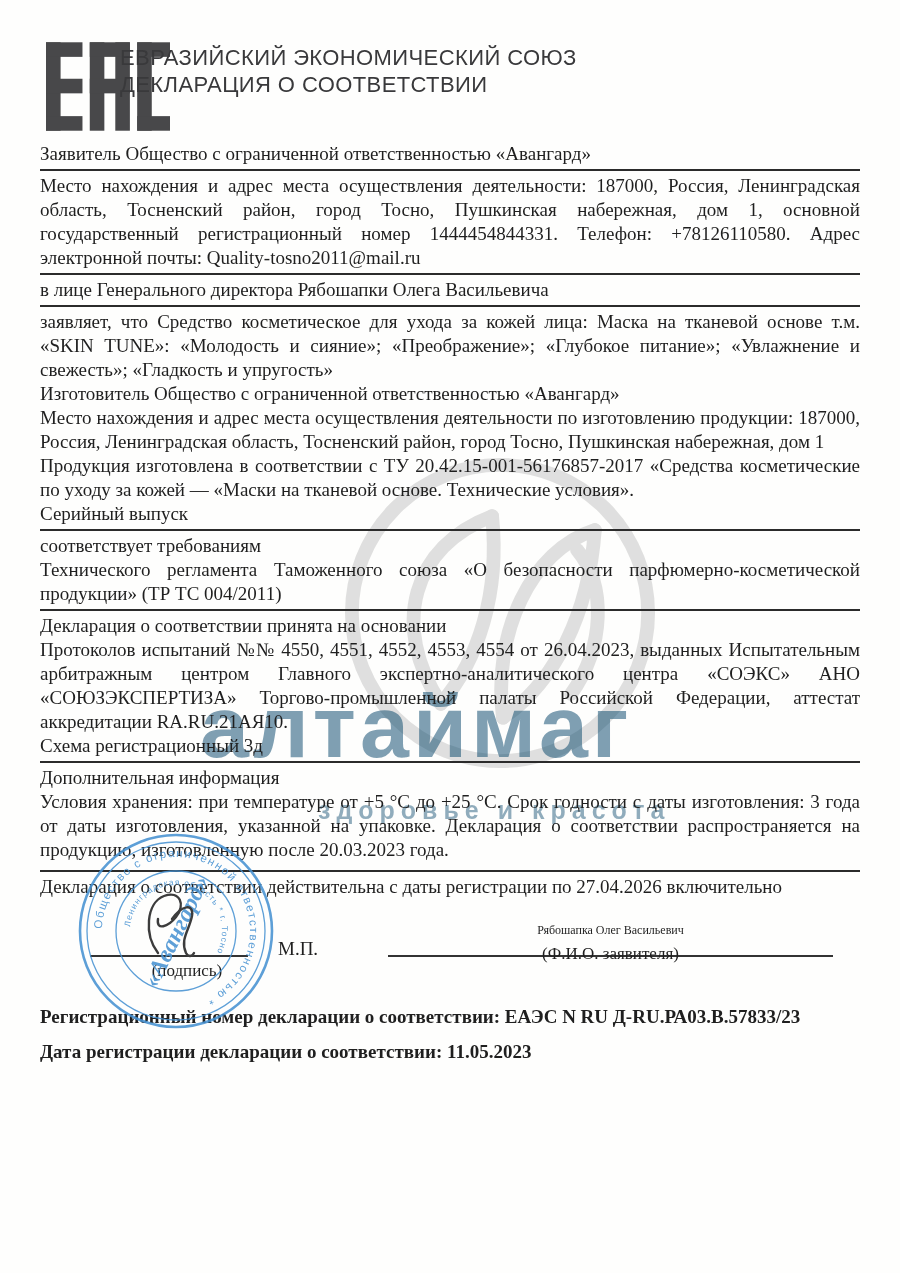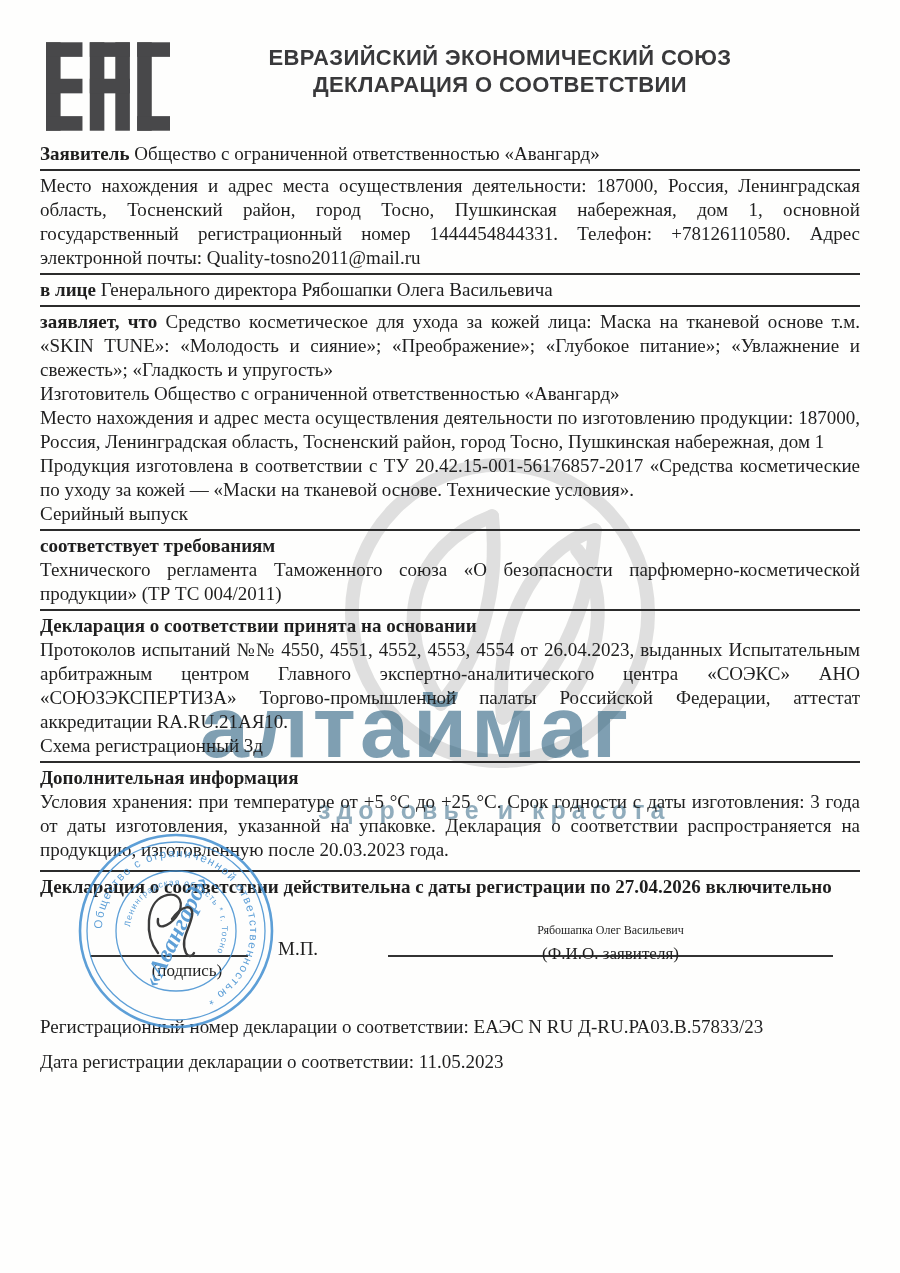--- a/index.html
+++ b/index.html
@@ -1,44 +1,44 @@
 <!DOCTYPE html>
 <html><head>
 <meta charset="utf-8">
 <style>
   html,body{margin:0;padding:0;background:#ffffff;}
   .page{position:relative;width:900px;height:1273px;background:#fefefdff;overflow:hidden;
         font-family:"Liberation Serif",serif;color:#1f1f1f;}
   
   .logo{position:absolute;left:46px;top:38px;width:124px;height:97px;}
-  .title{position:absolute;left:120px;right:20px;top:44px;text-align:center;
-         font-family:"Liberation Sans",sans-serif;font-weight:bold;font-size:22px;
+  .title{position:absolute;left:120px;right:20px;top:44px;
+         font-family:"Liberation Sans",sans-serif;font-weight:normal;font-size:22px;
          line-height:27px;color:#39393b;letter-spacing:.4px;}
   
   .wm-emblem{position:absolute;left:342px;top:455px;opacity:.30;}
   .wm-brand{position:absolute;left:200px;top:676px;font-family:"Liberation Sans",sans-serif;
             font-weight:bold;font-size:88px;color:#0c4a6e;opacity:.52;letter-spacing:4px;}
   .wm-tag{position:absolute;left:318px;top:796px;font-family:"Liberation Sans",sans-serif;
           font-weight:bold;font-size:25px;color:#0c4a6e;opacity:.45;letter-spacing:6px;}
   
   .doc{position:absolute;left:40px;top:142px;width:820px;font-size:19px;line-height:24px;}
   .doc p{margin:0;text-align:justify;}
   .doc p.nj{text-align:left;}
   .rule{height:0;border-top:2px solid #2b2b2b;margin:3px 0;}
-  .bld{font-weight:bold;}
+  .bld{font-weight:normal;}
   
   .sig{position:relative;height:80px;margin-top:14px;}
   .sigline-left{position:absolute;left:50px;top:42px;width:158px;border-top:2px solid #333;}
   .sig-caption{position:absolute;left:76px;top:46px;width:142px;text-align:center;font-size:17px;}
   .mp{position:absolute;left:238px;top:24px;font-size:19px;}
   .sigline-right{position:absolute;left:348px;top:42px;width:445px;border-top:2px solid #333;}
   .sig-name{position:absolute;left:348px;top:5px;width:445px;text-align:center;font-size:12px;}
   .sig-fio{position:absolute;left:348px;top:29px;width:445px;text-align:center;font-size:17px;}
   
-  .reg{margin-top:22px;font-weight:normal;}
+  .reg{margin-top:12px;font-weight:bold;}
   .reg p{margin:0 0 11px 0;text-align:left;}
   
   .stamp{position:absolute;left:76px;top:831px;opacity:.88;pointer-events:none;}
   .scribble{position:absolute;left:128px;top:883px;pointer-events:none;}
 </style>
 </head>
 <body>
 
 <div class="page">
 

